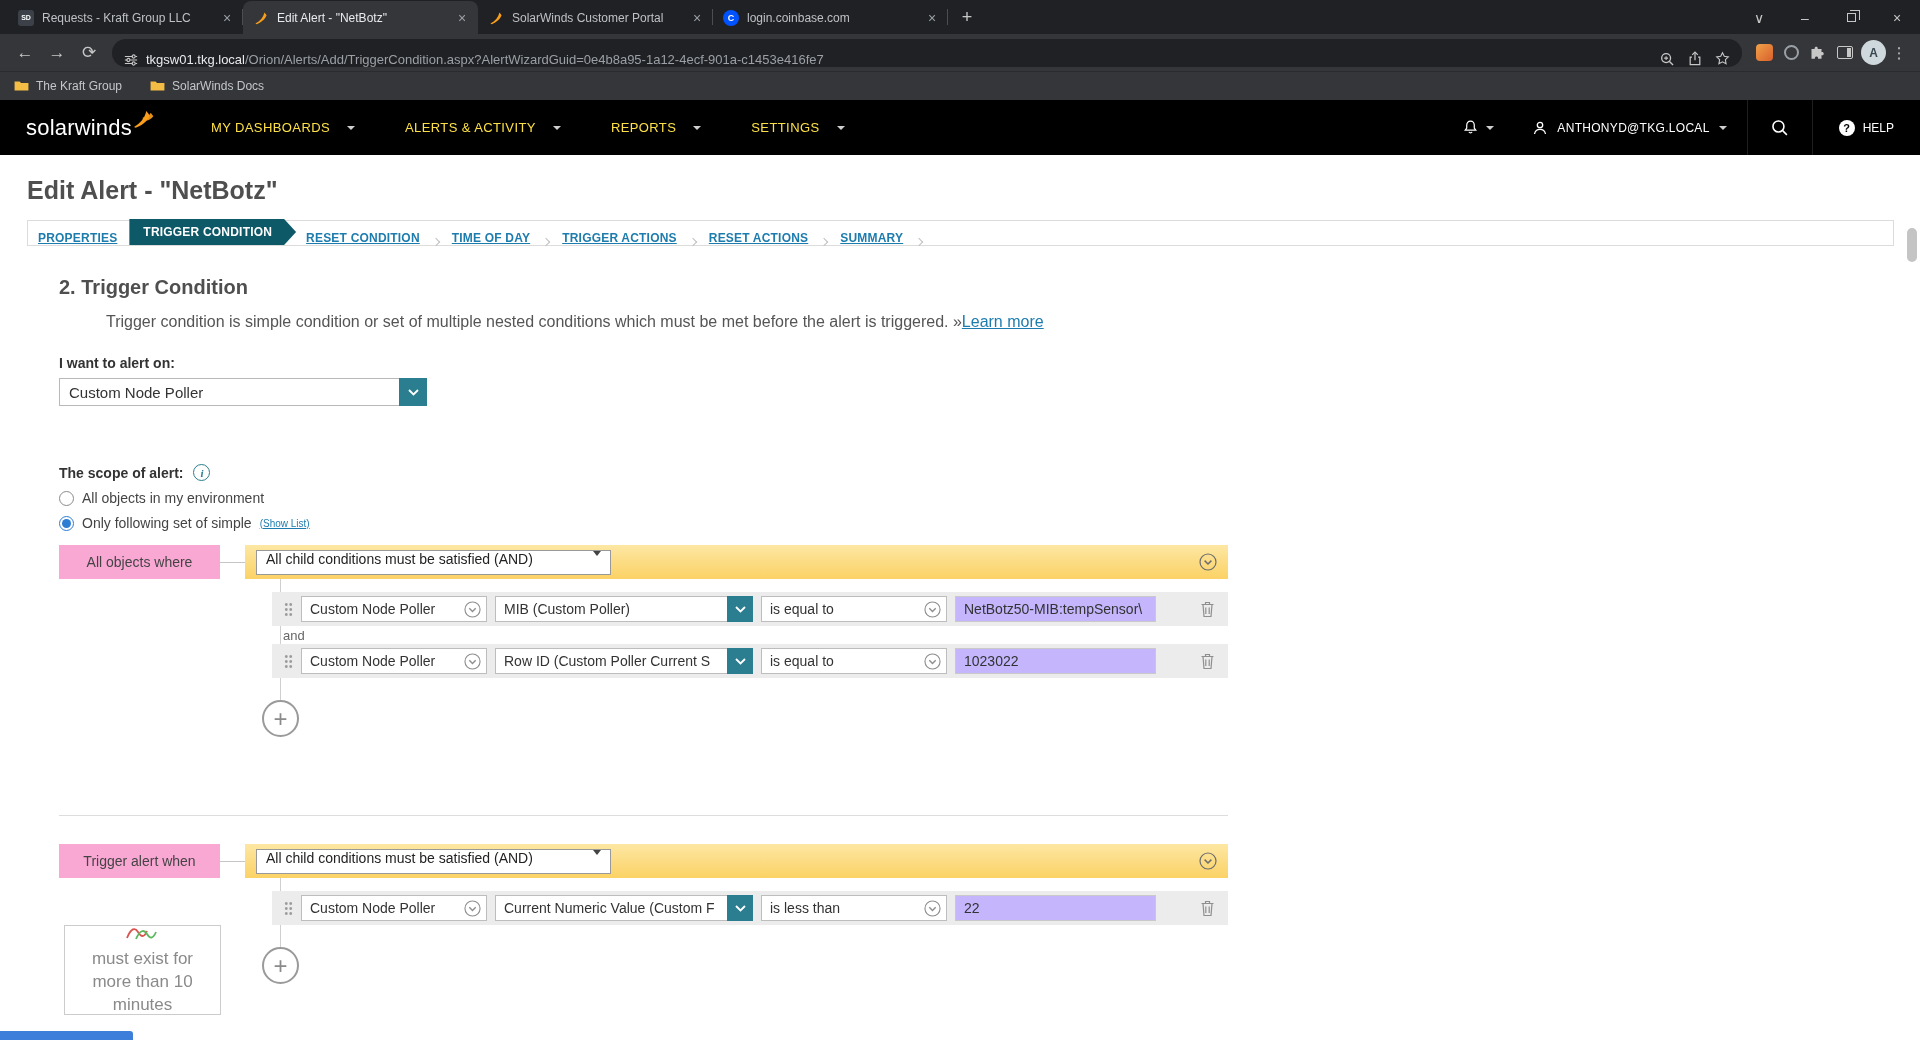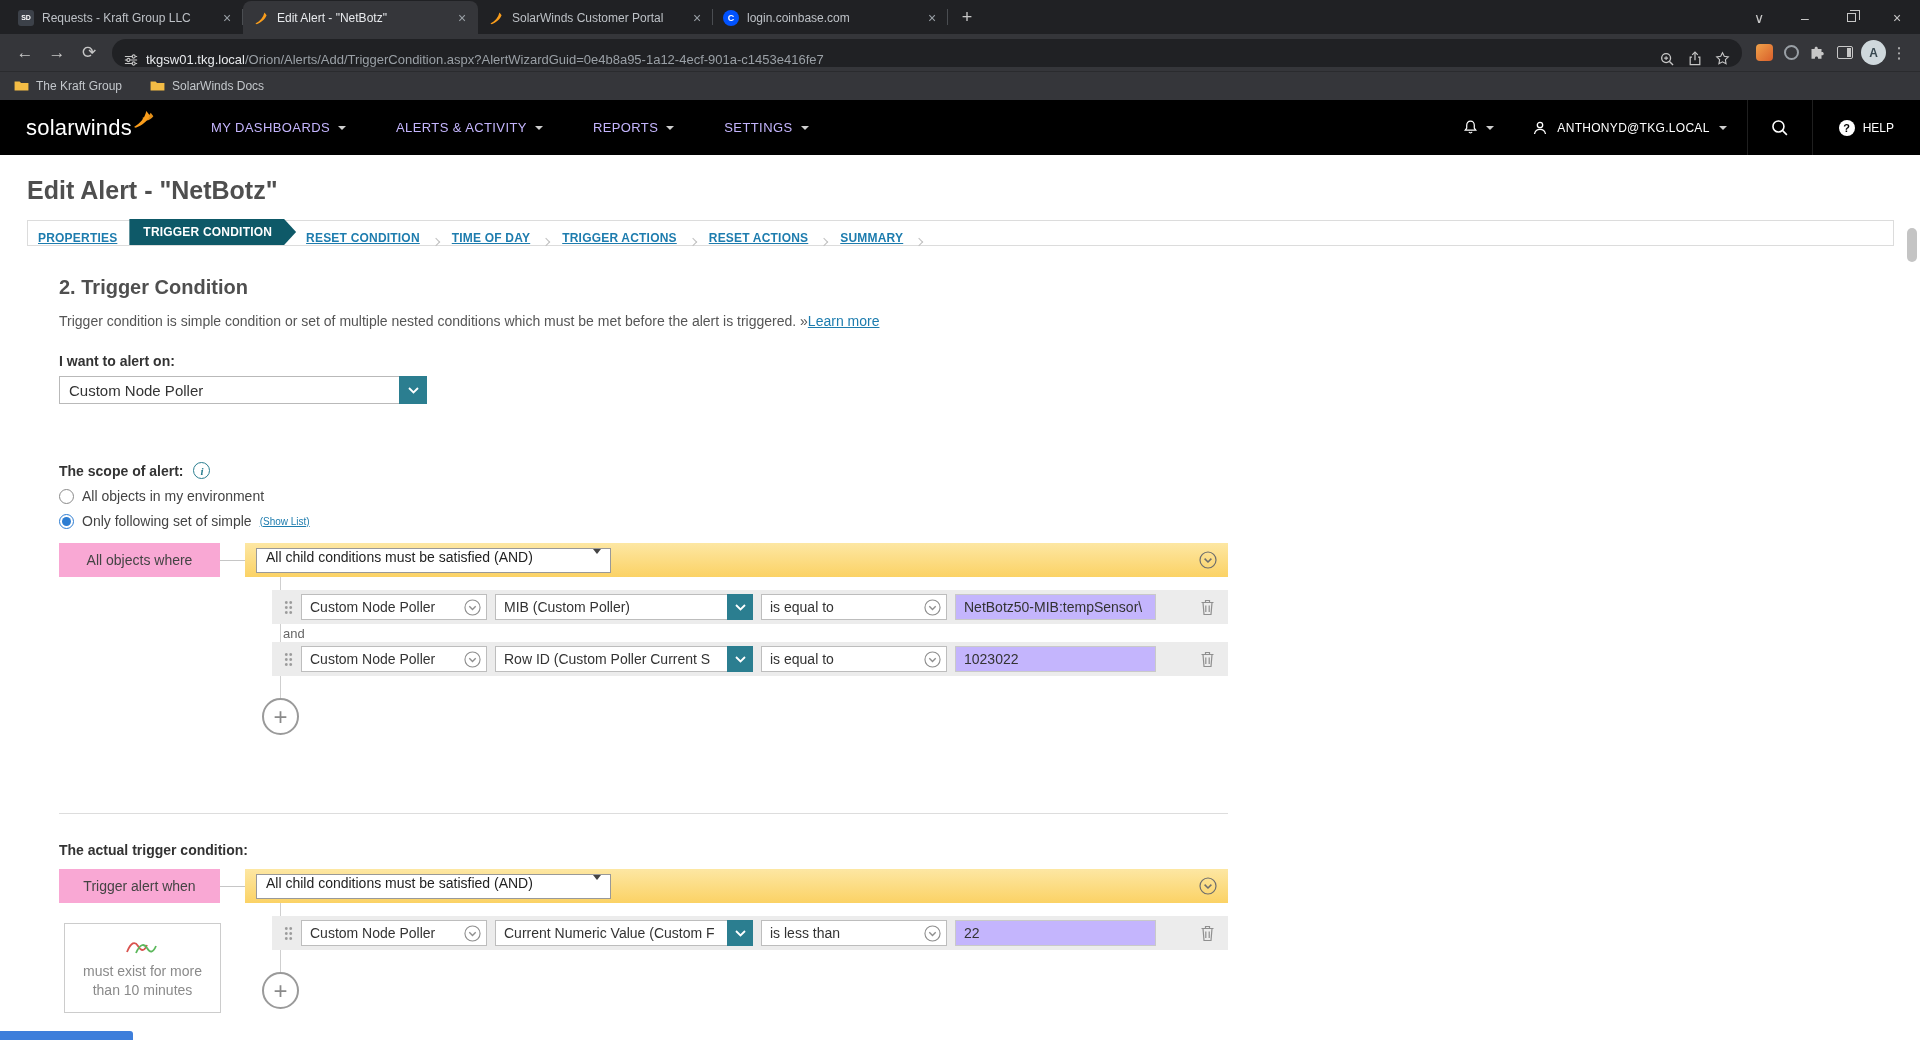--- a/index.html
+++ b/index.html
@@ -46,21 +46,21 @@
 
   .bookmarks { height:29px; background:#35363a; border-top:1px solid #2a2b2e; display:flex; align-items:center;
                padding-left:14px; gap:28px; }
   .bm-item { display:flex; align-items:center; gap:7px; font-size:12px; color:#c3c7cb; }
 
   
   .swnav { height:55px; background:#000; display:flex; align-items:center; }
   .sw-logo { display:flex; align-items:center; padding:0 30px 0 26px; color:#fff; }
   .sw-word { font-size:22px; letter-spacing:0.2px; }
   .sw-flame { transform:translateY(-7px); margin-left:2px; }
-  .nav-item { display:flex; align-items:center; gap:8px; padding:0 25px; height:55px; color:#c4b5fd;
+  .nav-item { display:flex; align-items:center; gap:17px; padding:0 25px; height:55px; color:#fde047;
               font-size:13px; letter-spacing:0.4px; }
   .tri-down { width:0; height:0; border-left:4px solid transparent; border-right:4px solid transparent;
               border-top:4px solid #cfcfcf; }
   .swnav-right { margin-left:auto; display:flex; align-items:center; height:55px; }
   .nav-sep { width:1px; height:55px; background:#1f1f1f; }
   .bell-wrap { display:flex; align-items:center; gap:7px; padding:0 18px; height:55px; }
   .user-wrap { display:flex; align-items:center; gap:9px; padding:0 20px; height:55px; color:#fff;
                font-size:12px; letter-spacing:0.3px; }
   .search-wrap { width:64px; height:55px; display:flex; align-items:center; justify-content:center; }
   .help-wrap { display:flex; align-items:center; gap:8px; padding:0 26px; height:55px; color:#fff; font-size:12px; }
@@ -74,21 +74,21 @@
   .wz-link { font-size:12px; font-weight:bold; color:#1d7cae; text-decoration:underline; margin:0 10px;
              letter-spacing:0.2px; white-space:nowrap; }
   .wz-active { height:26px; display:flex; align-items:center; background:#0e5968; color:#fff; font-size:12px;
                font-weight:bold; padding:0 24px 0 14px; margin-left:2px; letter-spacing:0.2px;
                clip-path:polygon(0 0, calc(100% - 12px) 0, 100% 50%, calc(100% - 12px) 100%, 0 100%); }
   .wz-sep { width:6px; height:6px; border-top:1px solid #bfbfbf; border-right:1px solid #bfbfbf;
             transform:rotate(45deg); margin:0 3px; flex:none; }
 
   .content { padding-left:59px; }
   .sec-h { margin-top:30px; font-size:20px; font-weight:bold; color:#4f4f4f; }
-  .desc { margin-top:14px; font-size:14px; color:#555; }
+  .desc { margin-top:14px; font-size:16px; color:#555;margin-left:47px; }
   .lnk { color:#1d7cae; text-decoration:underline; }
   .fld-label { margin-top:24px; font-size:14px; font-weight:bold; color:#333; }
   .dd { margin-top:7px; width:368px; height:28px; border:1px solid #b9b9b9; display:flex; align-items:center; background:#fff; }
   .dd-text { flex:1; padding:0 9px; font-size:15px; color:#333; white-space:nowrap; overflow:hidden; }
   .dd-btn { width:28px; height:28px; margin:-1px -1px -1px 0; background:#2b7e90; display:flex;
             align-items:center; justify-content:center; flex:none; }
   .scope-head { margin-top:58px; display:flex; align-items:center; gap:10px; }
   .info-i { width:17px; height:17px; border-radius:50%; border:1px solid #2b7e90; color:#2b7e90; font-size:11px;
             font-style:italic; font-weight:bold; display:flex; align-items:center; justify-content:center;
             font-family:"Liberation Serif", serif; }
@@ -130,21 +130,21 @@
                background:#c4b5fd; font-family:inherit; flex:none; }
   .trash-btn { margin-left:auto; width:22px; height:22px; display:flex; align-items:center; justify-content:center; }
   .plus-row { margin-top:22px; margin-left:203px; }
   .plus-btn { width:37px; height:37px; border-radius:50%; border:2px solid #9a9a9a; background:#fff; color:#8a8a8a;
               font-size:24px; line-height:1; display:flex; align-items:center; justify-content:center; position:relative; z-index:1; }
   .hr { margin-top:78px; width:1169px; height:1px; background:#ddd; }
   .trigger-section { margin-top:28px; position:relative; }
   .trig-logic { margin-top:11px; }
   .must-box { position:absolute; left:5px; top:81px; width:157px; height:90px; background:#fff; border:1px solid #ccc;
               display:flex; flex-direction:column; align-items:center; justify-content:center; gap:5px;
-              padding:0 12px; text-align:center; font-size:14px; color:#8a8a8a; line-height:1.35; }
+              padding:0 12px; text-align:center; font-size:17px; color:#8a8a8a; line-height:1.35; }
 
   .scroll-thumb { position:fixed; right:3px; top:228px; width:10px; height:34px; border-radius:5px; background:#c4c4c4; }
   .bottom-strip { position:fixed; left:0; bottom:0; width:133px; height:9px; background:#3d7edb; border-radius:0 3px 0 0; }
 </style>
 </head>
 <body>
 
 <div class="tabstrip">
   <div class="tab">
     <span class="favicon fav-sd">SD</span>
@@ -460,21 +460,20 @@
       </div>
 
       <div class="plus-row">
         <button class="plus-btn">+</button>
       </div>
     </div>
 
     <div class="hr"></div>
 
     <div class="trigger-section">
-      <div class="fld-label" style="margin-top:0;">The actual trigger condition:</div>
 
       <div class="logic-row trig-logic">
         <div class="grp-label">Trigger alert when</div>
         <div class="conn"></div>
         <div class="logic-bar">
           <div class="logic-select">
             <span>All child conditions must be satisfied (AND)</span>
             <span class="sel-tri"></span>
           </div>
           <span class="bar-chev">

